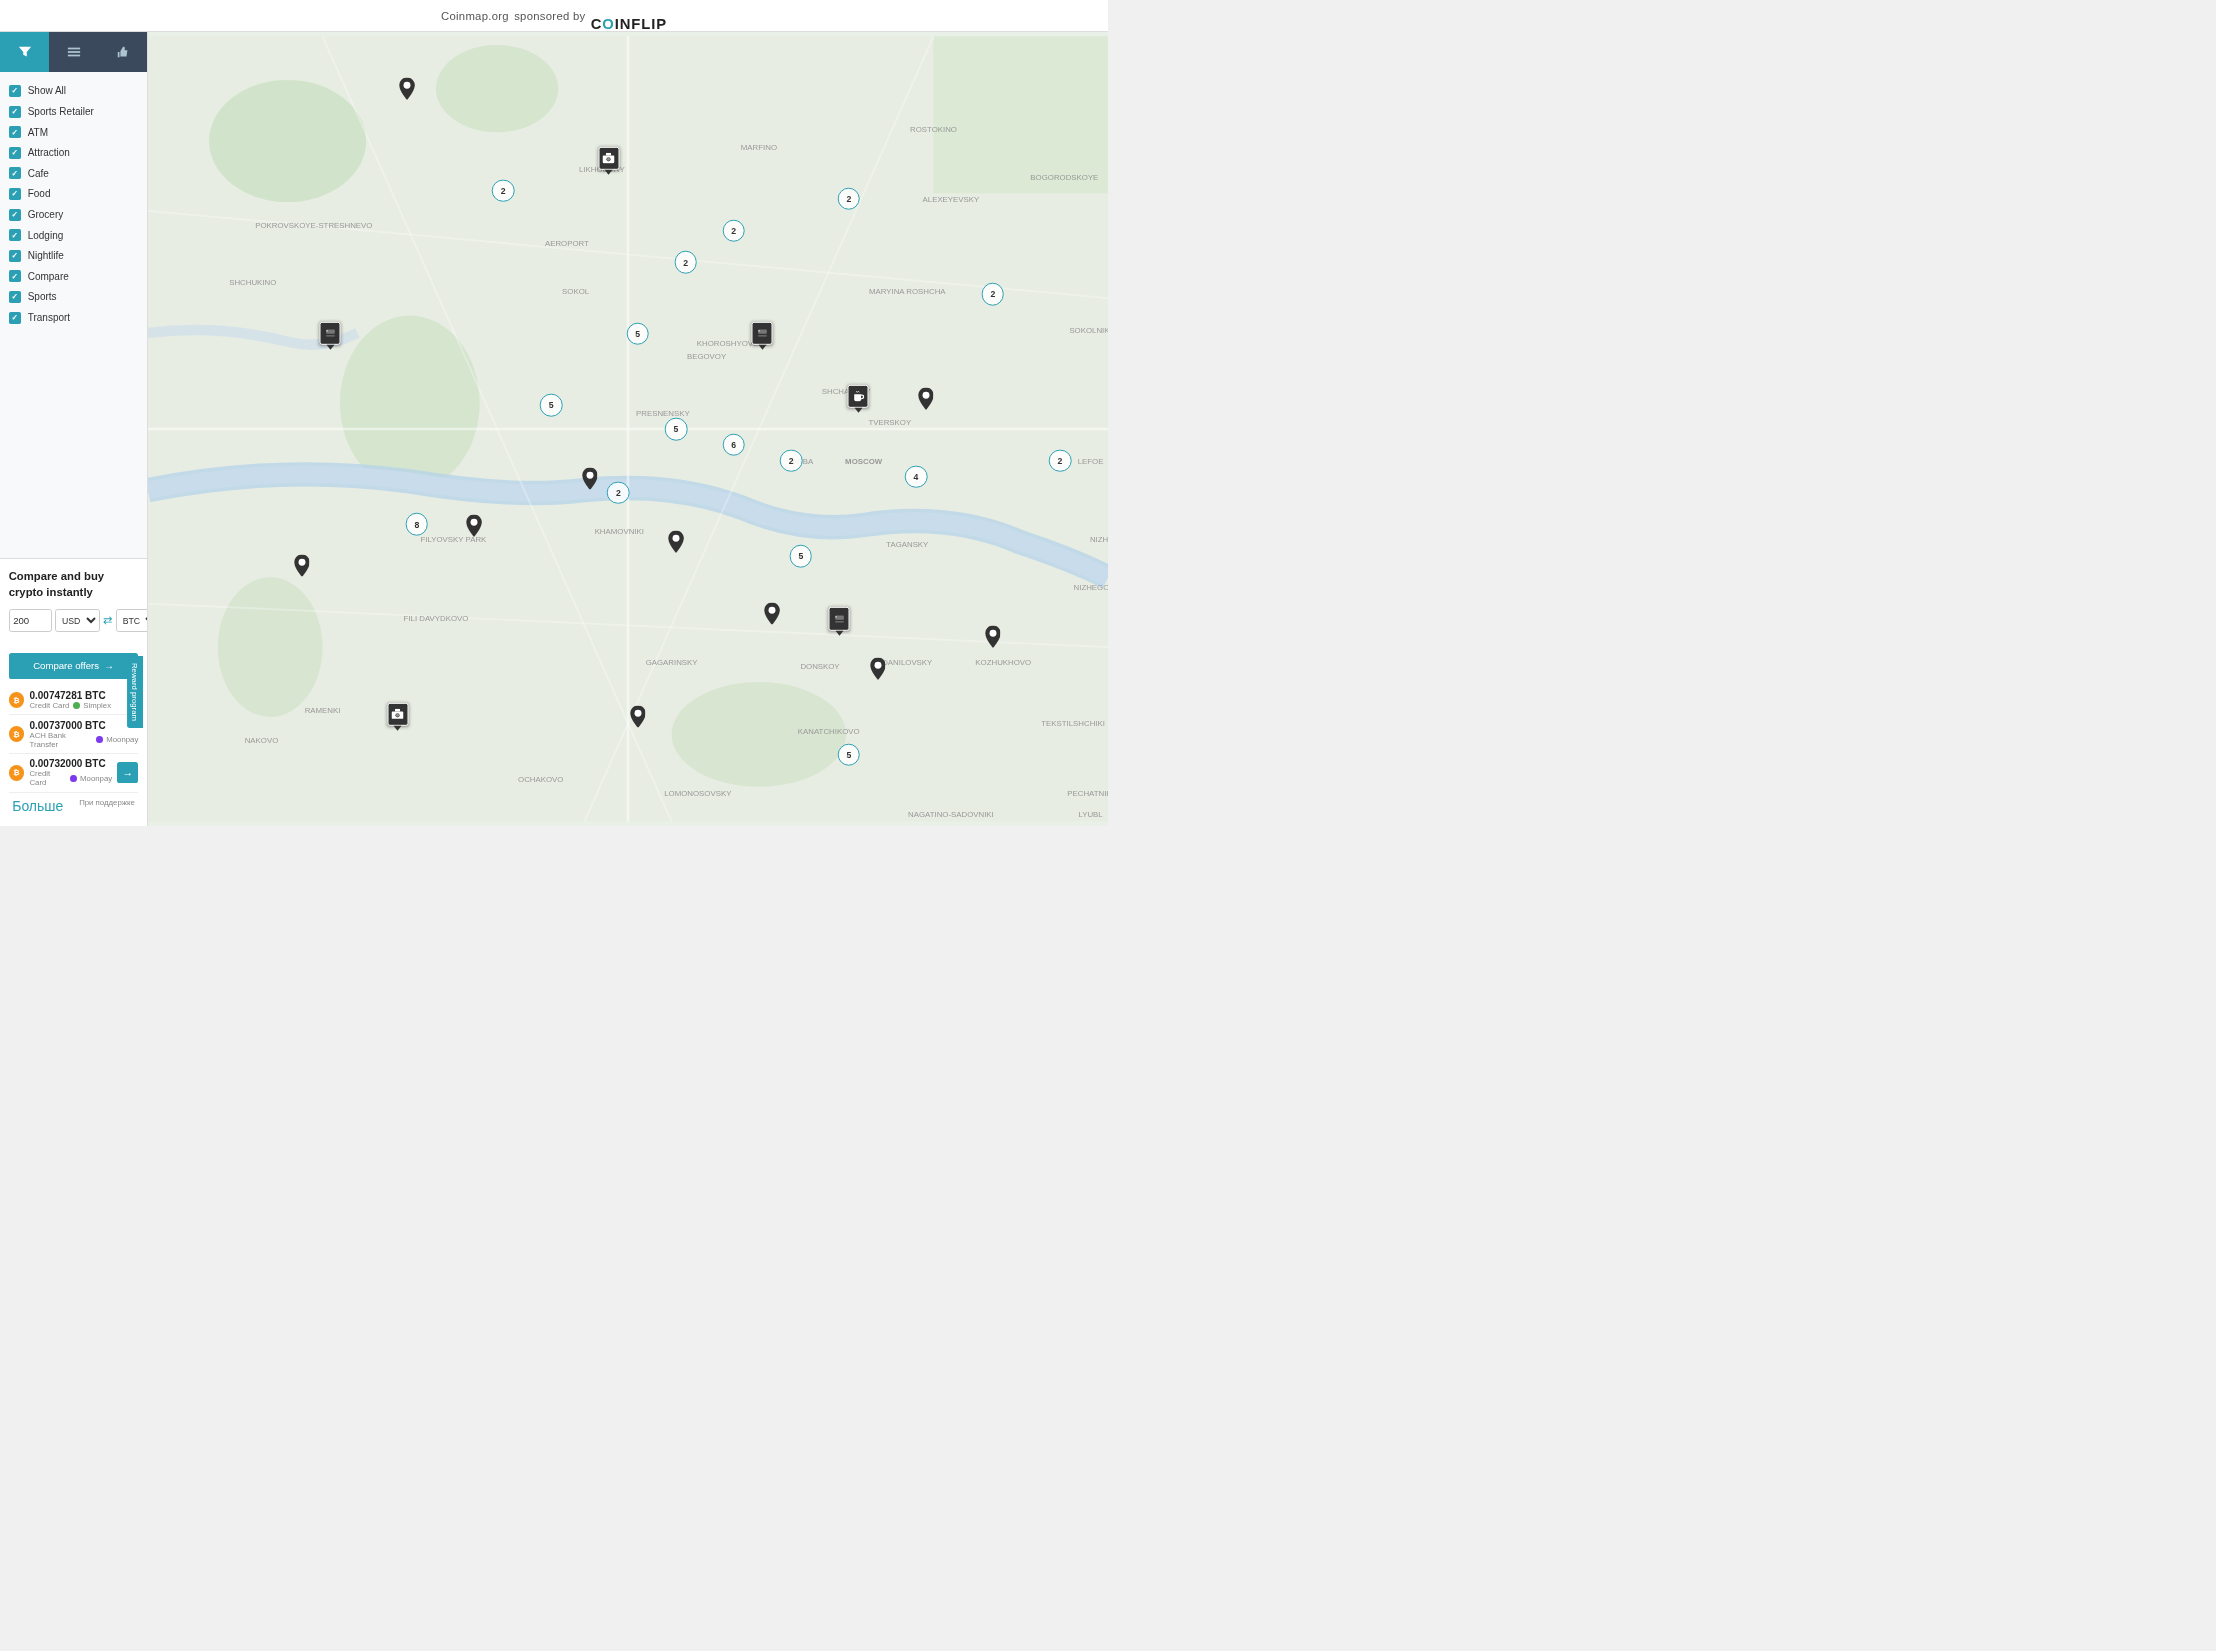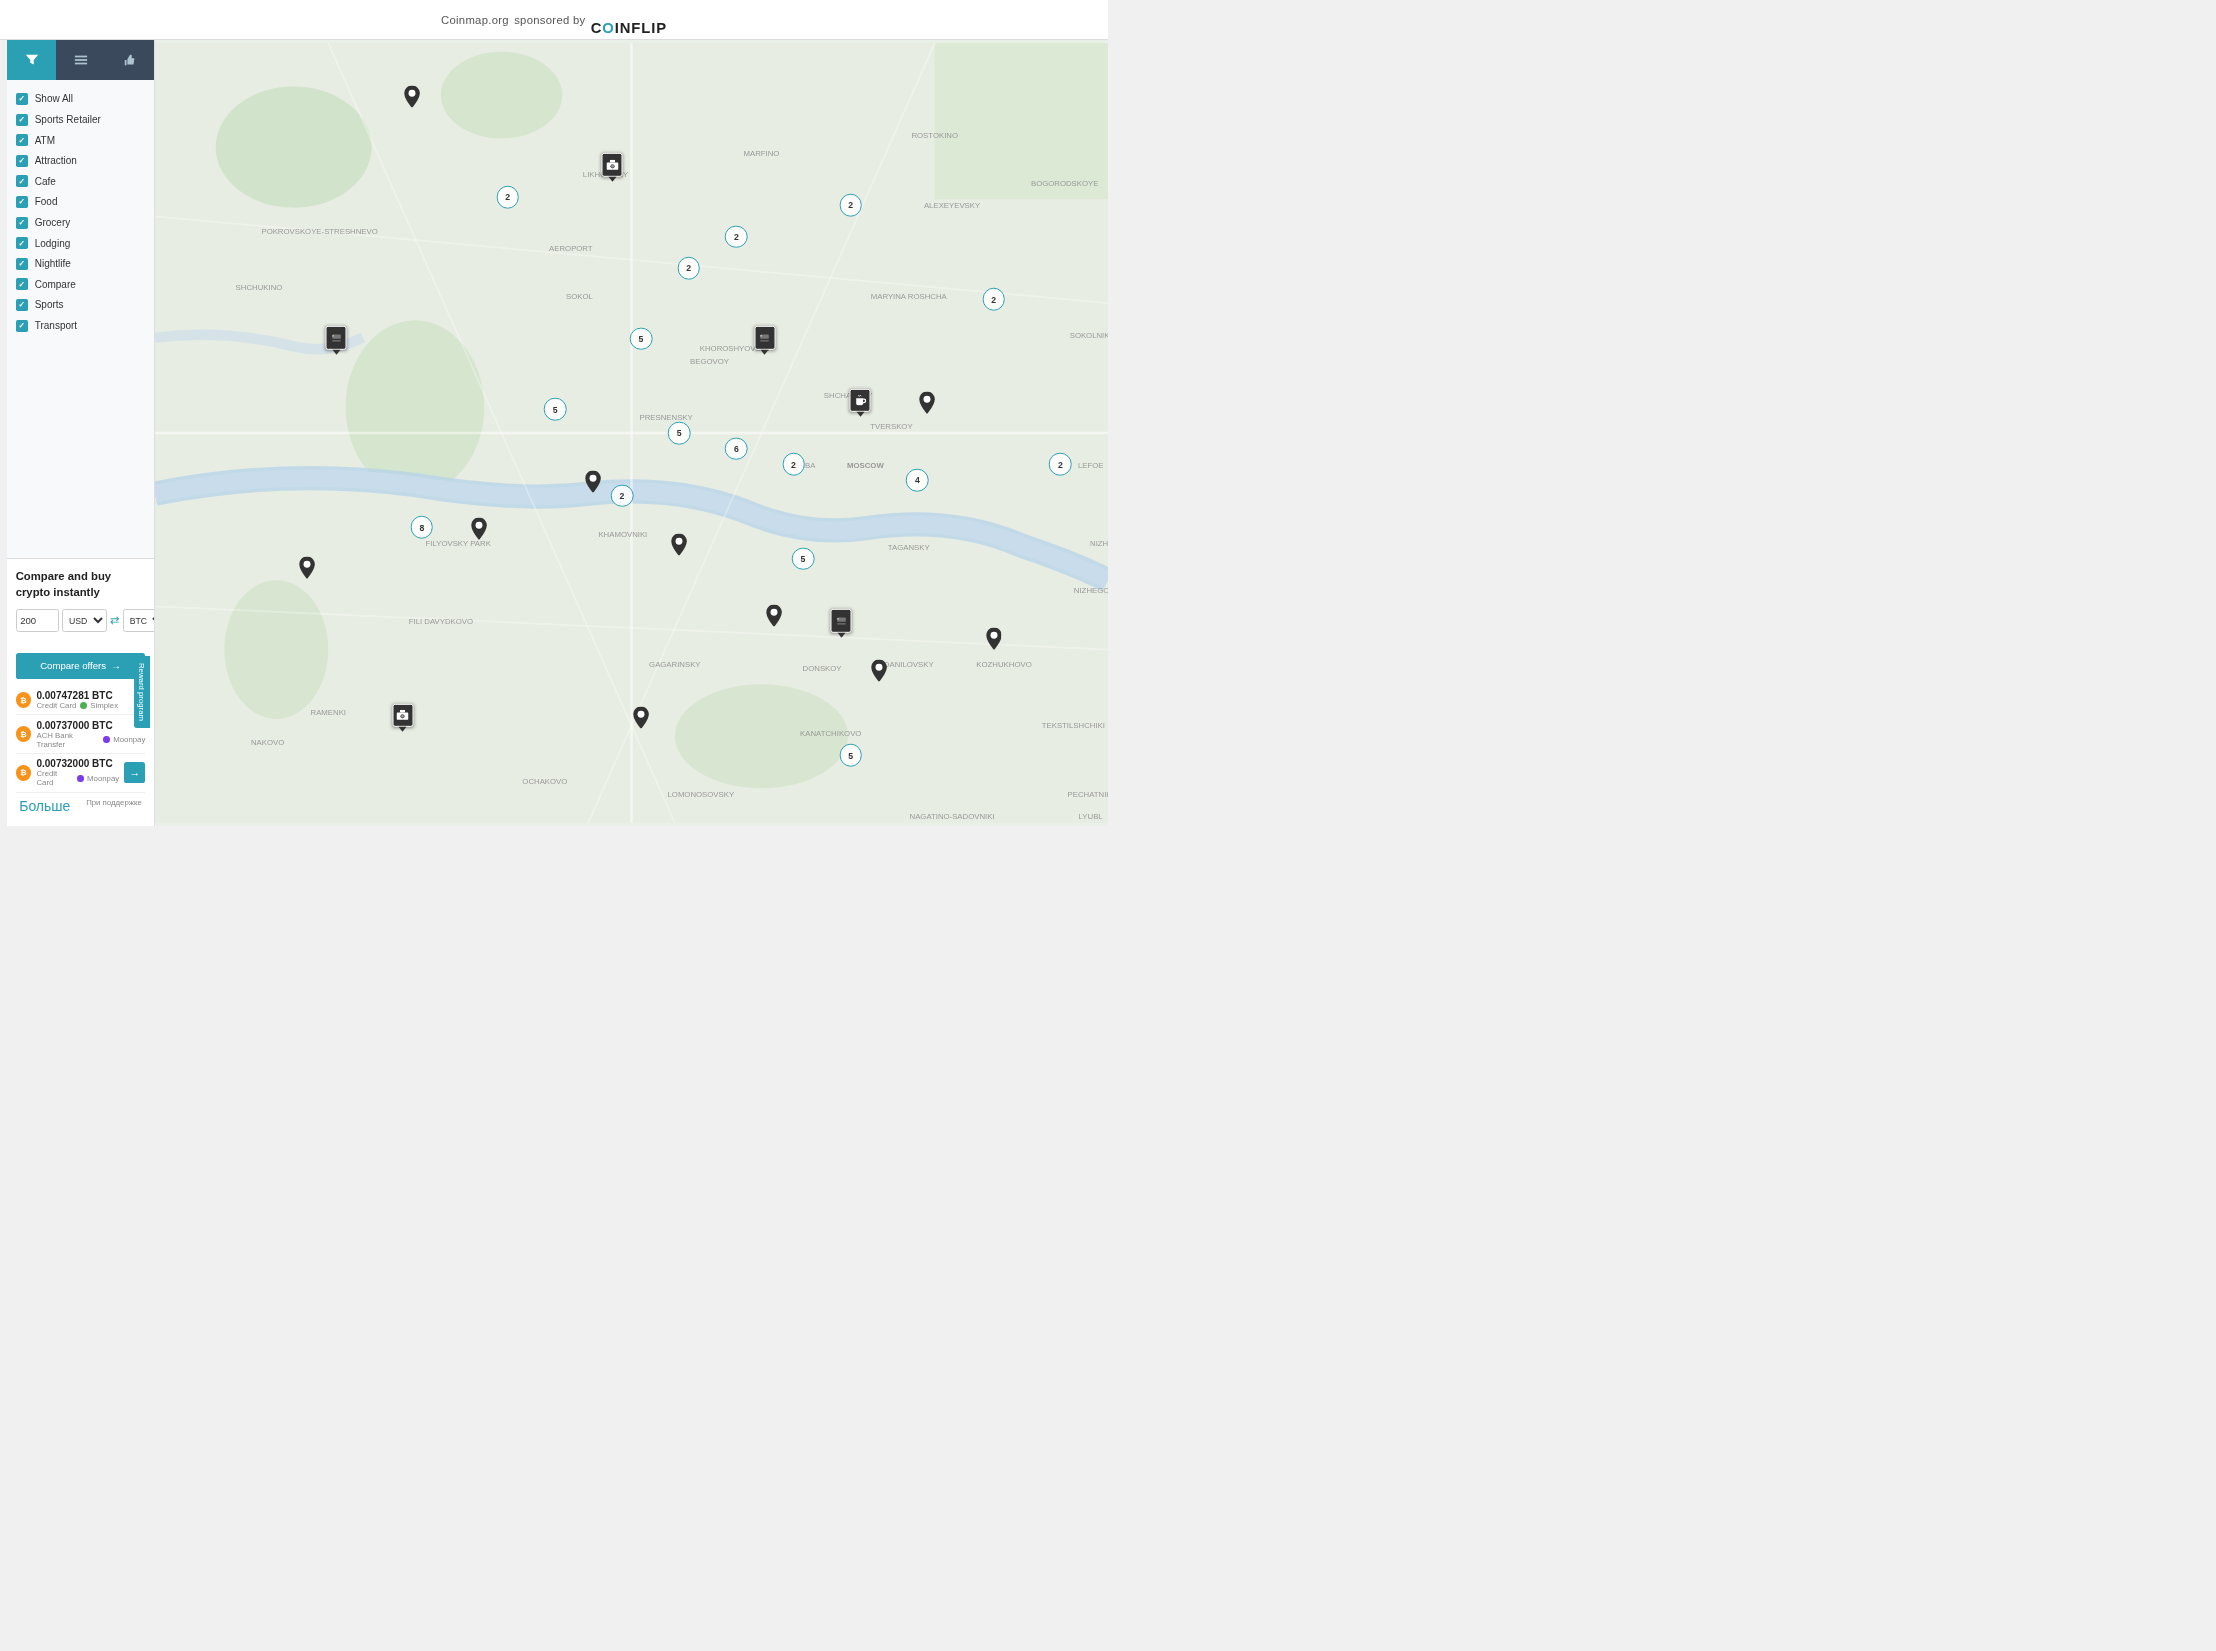--- a/index.html
+++ b/index.html
@@ -1,20 +1,20 @@
 <!DOCTYPE html>
 <html style="font-size:14px"><head>
   <meta charset="utf-8">
   <style>
     * { box-sizing: border-box; margin: 0; padding: 0; }
     body { font-family: Arial, sans-serif; background: #f0f0f0; width: 1108px; height: 826px; overflow: hidden; display: flex; flex-direction: column; }
 
     
     .header {
-      height: 40px;
+      height: 32px;
       background: #fff;
       display: flex;
       align-items: center;
       justify-content: center;
       border-bottom: 0.9px solid #ddd;
       flex-shrink: 0;
       position: relative;
       z-index: 10;
     }
     .header-text {
@@ -30,21 +30,20 @@
       margin-left: 5.2px;
       margin-top: 16px;
     }
     .header-brand .coin-o { color: #2ba0b5; }
 
     
     .main-layout {
       display: flex;
       flex: 1;
       overflow: hidden;
-      padding-left: 7px;
     }
 
     
     .sidebar {
       width: 148px;
       background: #f7f9fb;
       display: flex;
       flex-direction: column;
       flex-shrink: 0;
       overflow-y: auto;

